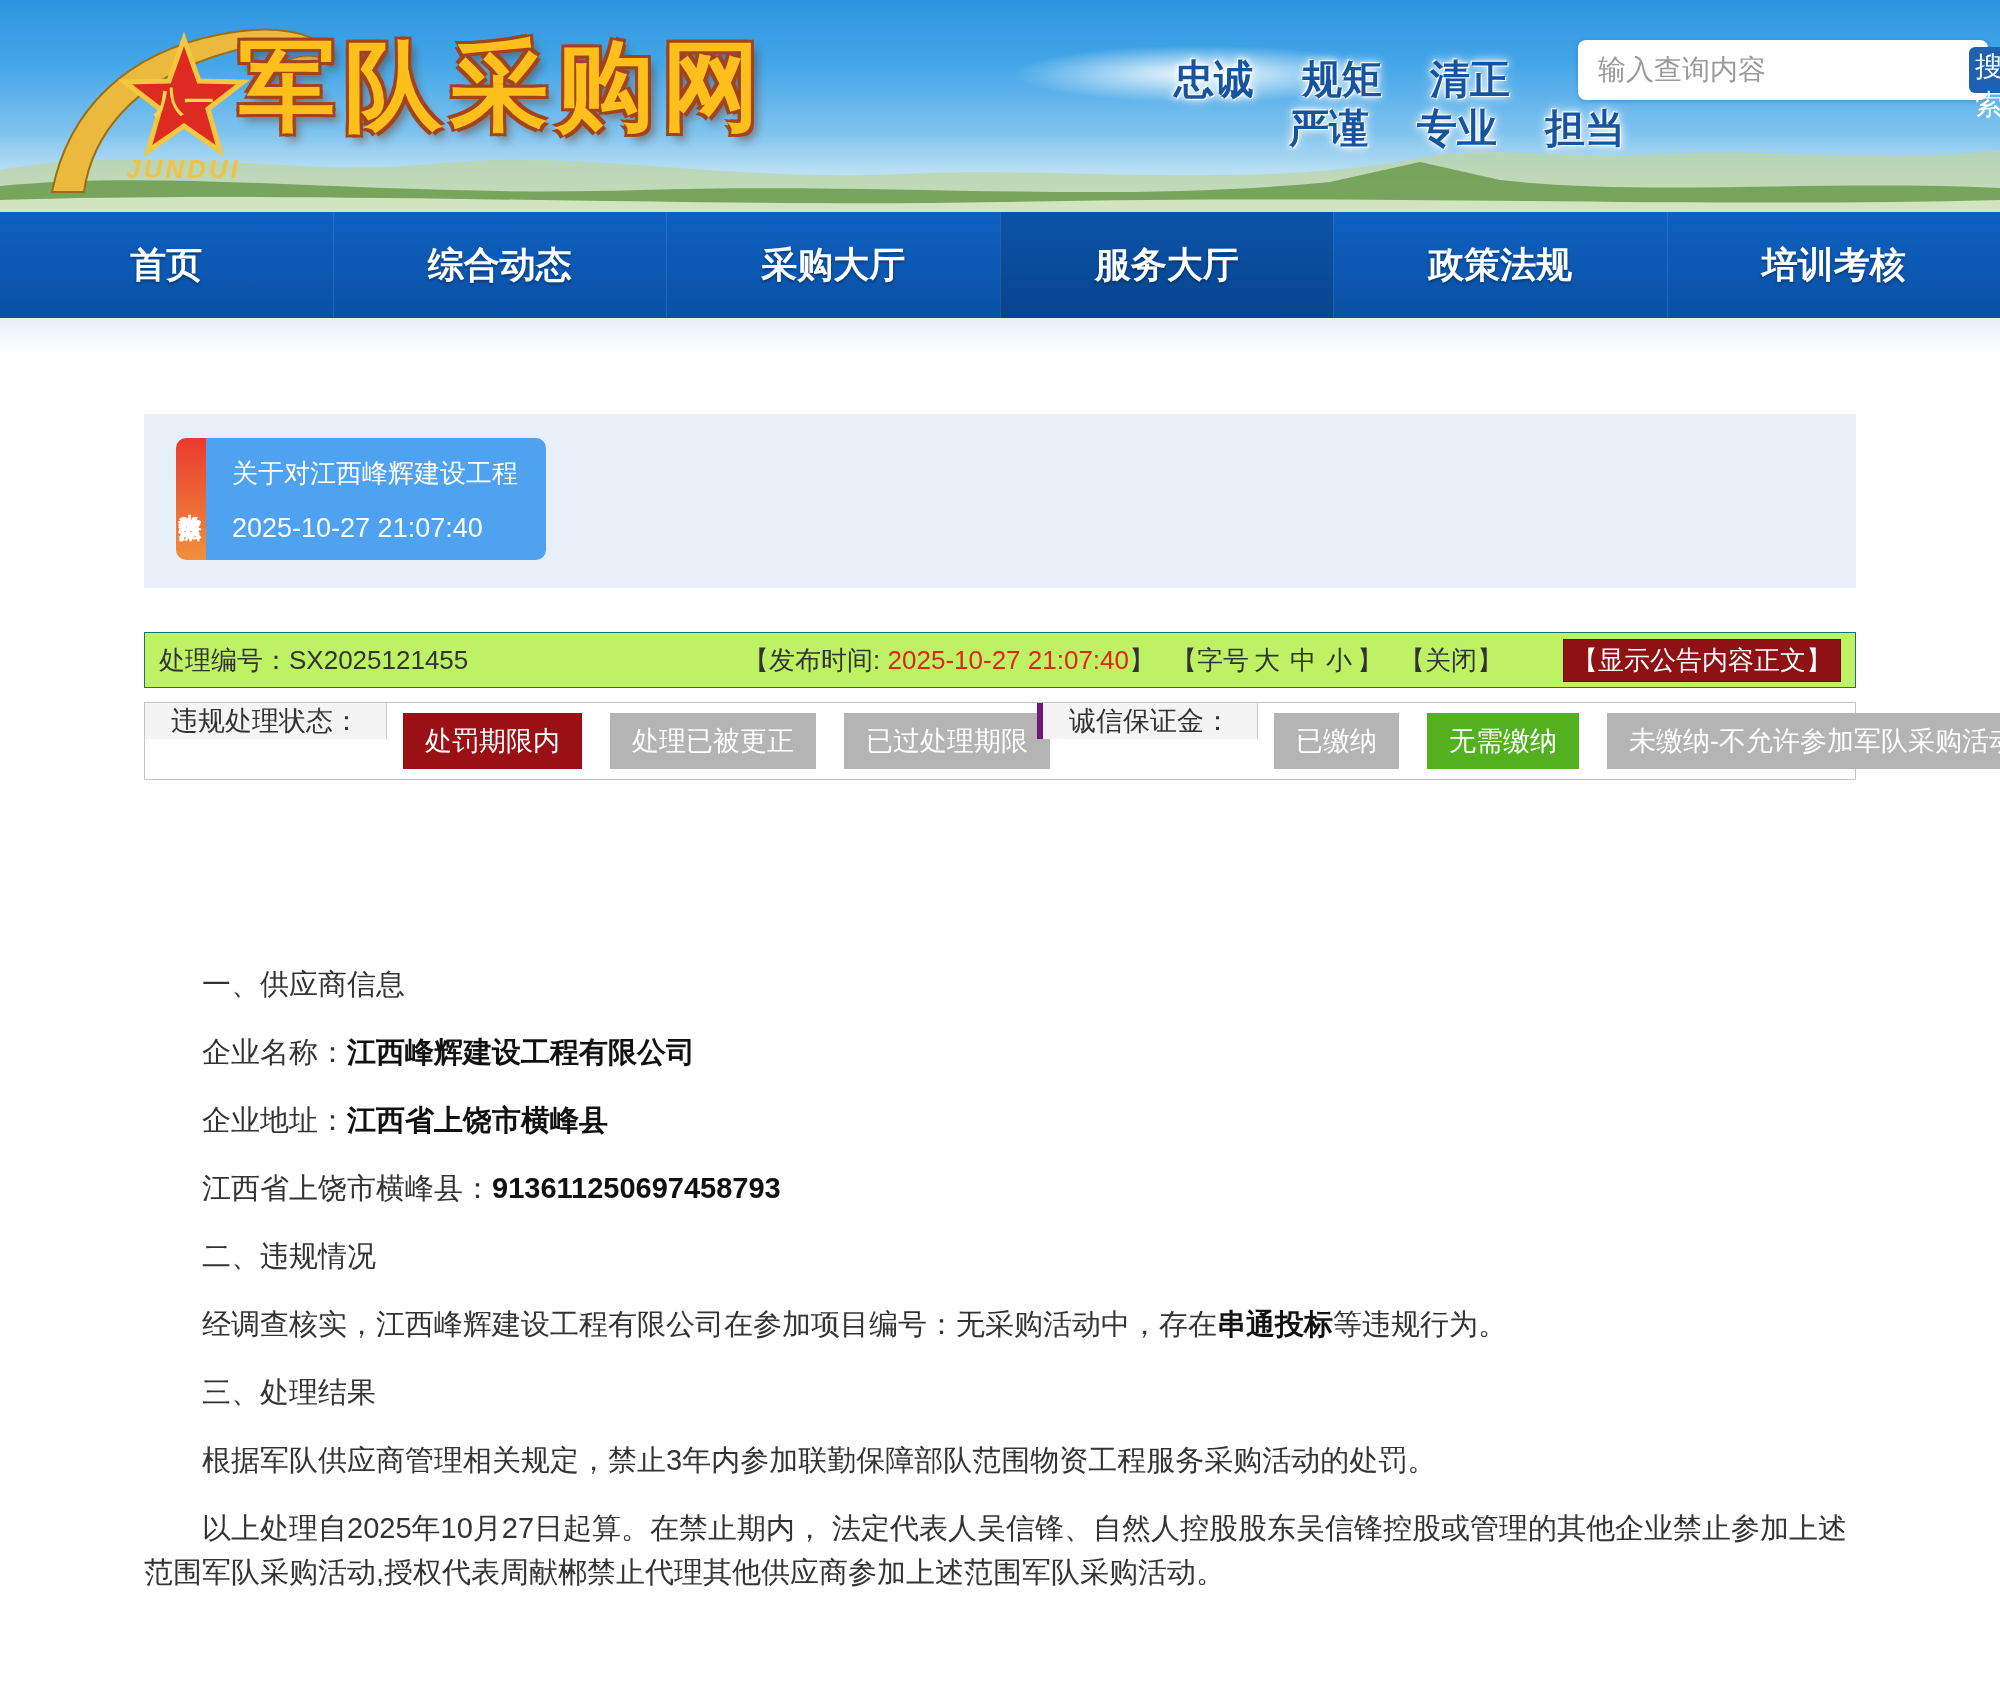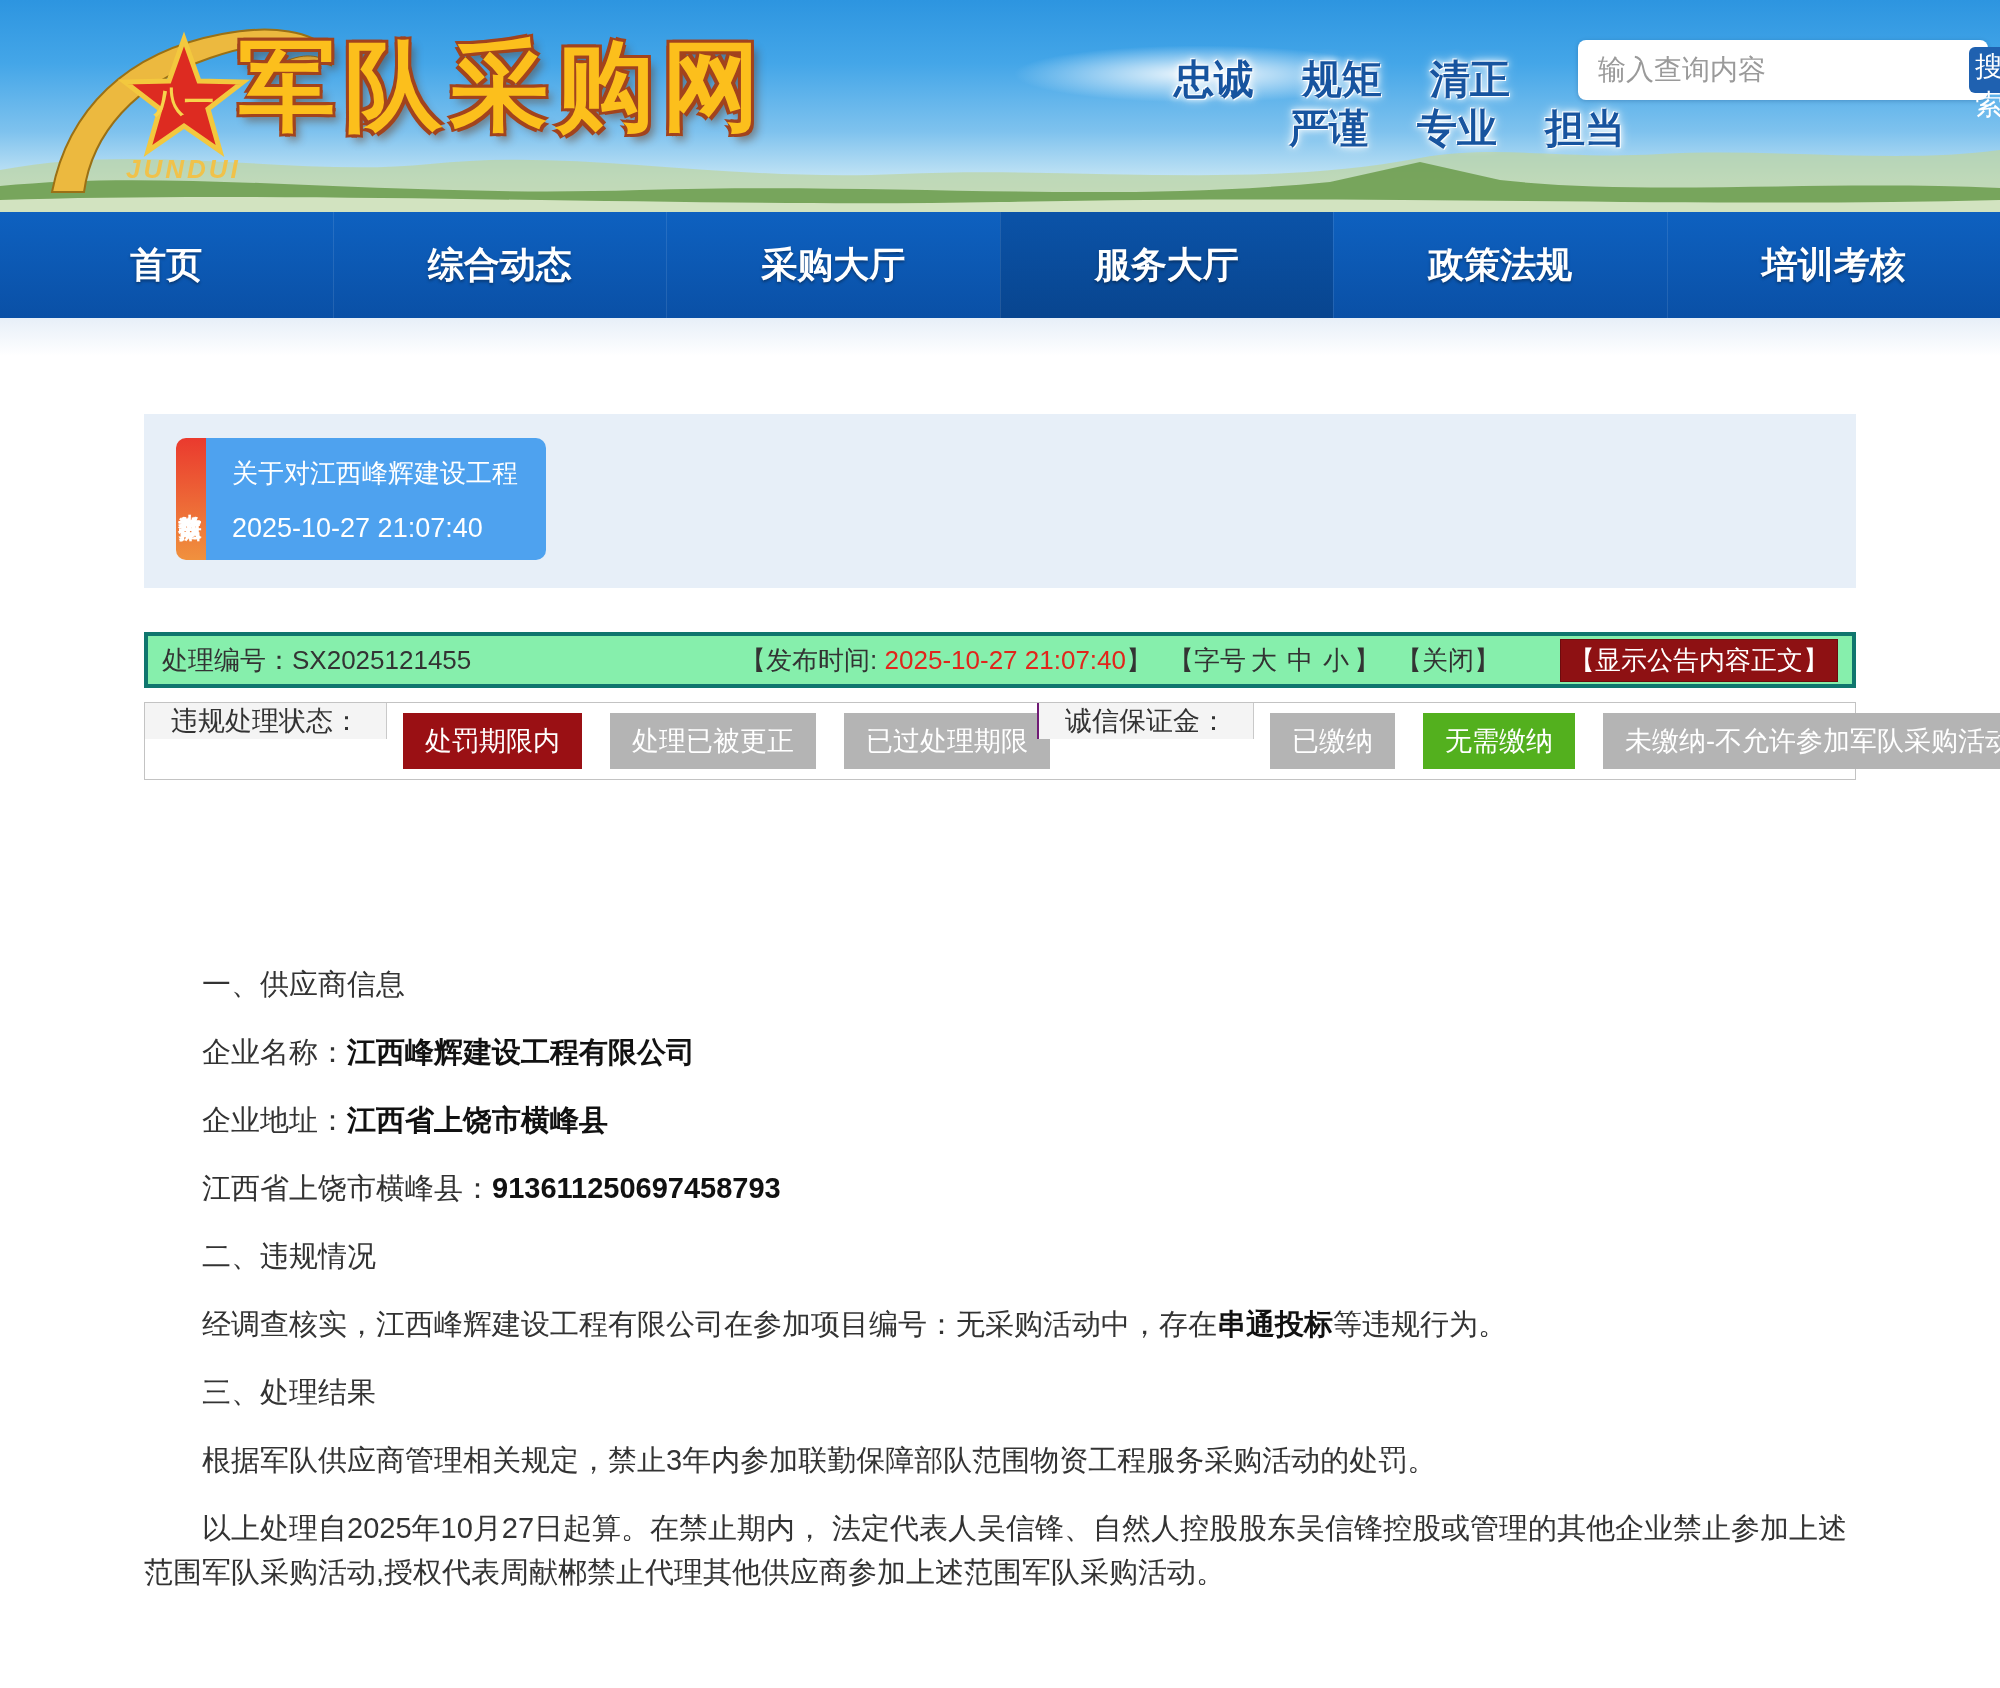--- a/index.html
+++ b/index.html
@@ -47,35 +47,35 @@
     color:#fff;font-size:23px;font-weight:bold;writing-mode:vertical-lr;text-orientation:upright;
     display:flex;align-items:center;justify-content:center;letter-spacing:2px;padding:6px 0;}
   .cur-body{background:#4ea2ef;border-radius:0 10px 10px 0;color:#fff;padding:18px 28px 16px 26px;}
   .cur-title{font-size:26px;margin-bottom:22px;white-space:nowrap;}
   .cur-time{font-size:27px;}
 
   
   .doc-title{margin:36px auto 0;text-align:center;font-size:38px;font-weight:bold;color:#1f1f1f;}
 
   
-  .meta-bar{width:1712px;margin:44px auto 0;height:56px;background:#86efac;border:4px solid #0f766e;
+  .meta-bar{width:1712px;margin:44px auto 0;height:56px;background:#bef264;border:1px solid #0f766e;
     box-sizing:border-box;display:flex;align-items:center;justify-content:space-between;
     padding:0 14px;font-size:26px;color:#333;}
   .meta-right{display:flex;align-items:center;gap:16px;white-space:nowrap;}
   .meta-red{color:#e1251b;}
   .meta-link{cursor:pointer;color:#333;text-decoration:none;}
   .size-link{cursor:pointer;margin:0 5px;}
   .show-btn{background:#8e1113;color:#fff;padding:3px 8px;border:1px solid #6d0b0d;cursor:pointer;margin-left:44px;}
 
   
   .status-row{width:1712px;margin:14px auto 0;display:flex;align-items:flex-start;
     border:1px solid #c3c3c3;background:#fff;box-sizing:border-box;}
   .cell-label{background:#f4f4f4;display:flex;align-items:center;padding:0 26px;
     font-size:27px;color:#333;white-space:nowrap;border-right:1px solid #c9c9c9;}
-  .cell-label.mid{border-left:2px solid #701a75;}
+  .cell-label.mid{border-left:6px solid #701a75;}
   .cell-chips{display:flex;align-items:center;gap:28px;padding:10px 16px;box-sizing:border-box;}
   .cell-chips.first{width:650px;flex:none;}
   .cell-chips.last{flex:1;}
   .chip{display:inline-block;font-size:27px;color:#fff;background:#b4b4b4;
     padding:10px 22px;white-space:nowrap;}
   .chip.red{background:#9a1014;}
   .chip.green{background:#53b01e;}
 
   
   .article{width:1712px;margin:182px auto 0;font-size:29px;color:#333;line-height:44px;}

